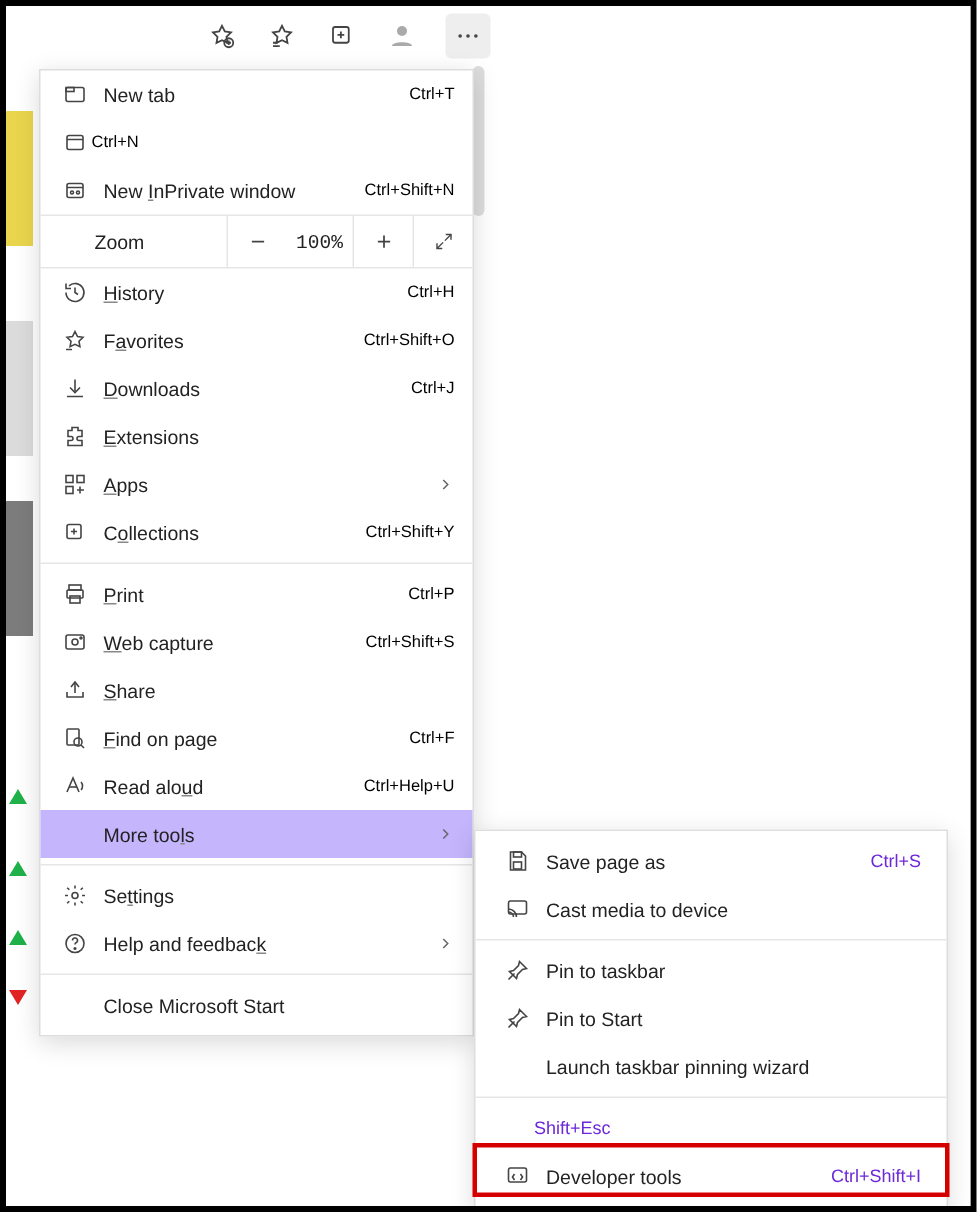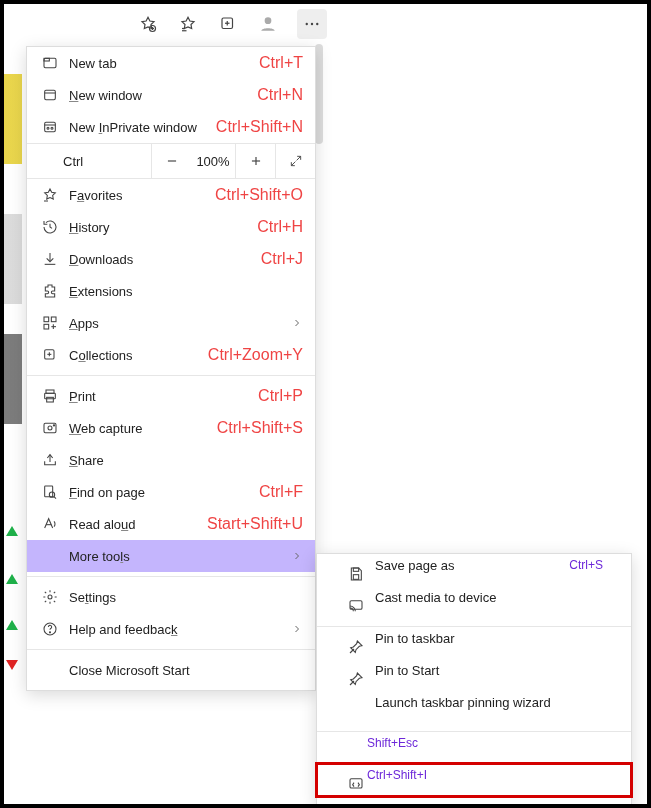--- a/index.html
+++ b/index.html
@@ -68,43 +68,43 @@
     cursor: default;
   }
   .menu .row.hl { background: #c4b5fd; }
   .menu .sep { height: 1px; background: #e6e6e6; margin: 4px 0; }
   .menu .ic {
     width: 22px; flex: 0 0 22px;
     display:flex;justify-content:center;align-items:center;
     color:#444;
   }
   .menu .label { flex: 1 1 auto; padding-left: 8px; }
-  .menu .sc { flex: 0 0 auto; color: #ef4444; font-size: 16px; }
+  .menu .sc { flex: 0 0 auto; color: #000000; font-size: 11px; }
   .menu .chev { flex:0 0 auto;color:#666; }
   .menu .u { text-decoration: underline; text-decoration-color: #888; }
 
   
   .zoomrow {
     display:flex;align-items:center;height:36px;border-top:1px solid #e6e6e6;border-bottom:1px solid #e6e6e6;
   }
   .zoomrow .zlabel{flex:1;padding-left:36px;}
   .zoomrow .zbtn{width:40px;height:100%;display:flex;align-items:center;justify-content:center;border-left:1px solid #e6e6e6;color:#444;}
-  .zoomrow .zval{width:44px;text-align:center;}
+  .zoomrow .zval{width:44px;text-align:center;font-family:Liberation Mono, monospace;}
 
   
   .submenu {
     position:absolute;
     left:312px; top:549px;
     width:316px;
     background:#fff;
     border:1px solid #ddd;
     box-shadow:0 4px 16px rgba(0,0,0,.15);
     padding:4px 0 6px;
   }
-  .submenu .row{display:flex;height:32px;padding:0 28px;}
+  .submenu .row{display:flex;align-items:center;height:32px;padding:0 17px;}
   .submenu .ic{width:22px;flex:0 0 22px;display:flex;align-items:center;justify-content:center;color:#444;}
   .submenu .label{flex:1;padding-left:8px;}
   .submenu .sc{flex:0 0 auto;color:#6d28d9;font-size:12px;}
   .submenu .sep{height:1px;background:#e6e6e6;margin:4px 0;}
 
   .redbox{
     position:absolute;
     border:3px solid #d40000;
     pointer-events:none;
   }
@@ -179,39 +179,38 @@
     <span class="sc">Ctrl+T</span>
   </div>
 
   <div class="row">
     <span class="ic">
       <svg width="16" height="16" viewBox="0 0 24 24" fill="none" stroke="currentColor" stroke-width="1.6">
           <rect x="4" y="5" width="16" height="14" rx="2"></rect>
           <line x1="4" y1="9" x2="20" y2="9"></line>
         </svg>
     </span>
-    <span class="label"><span class="u">N</span>ew window</span>
     <span class="sc">Ctrl+N</span>
   </div>
 
   <div class="row">
     <span class="ic">
       <svg width="16" height="16" viewBox="0 0 24 24" fill="none" stroke="currentColor" stroke-width="1.6">
           <rect x="4" y="5" width="16" height="14" rx="2"></rect>
           <line x1="4" y1="9" x2="20" y2="9"></line>
           <circle cx="9" cy="14" r="1.5"></circle>
           <circle cx="15" cy="14" r="1.5"></circle>
         </svg>
     </span>
     <span class="label">New <span class="u">I</span>nPrivate window</span>
     <span class="sc">Ctrl+Shift+N</span>
   </div>
 
   <div class="zoomrow">
-    <span class="zlabel">Ctrl</span>
+    <span class="zlabel">Zoom</span>
     <span class="zbtn">
       <svg width="14" height="14" viewBox="0 0 24 24" stroke="currentColor" stroke-width="2">
           <line x1="5" y1="12" x2="19" y2="12"></line>
         </svg>
     </span>
     <span class="zval">100%</span>
     <span class="zbtn">
       <svg width="14" height="14" viewBox="0 0 24 24" stroke="currentColor" stroke-width="2">
           <line x1="5" y1="12" x2="19" y2="12"></line>
           <line x1="12" y1="5" x2="12" y2="19"></line>
@@ -223,38 +222,38 @@
           <path d="M10 20H4v-6"></path>
           <line x1="20" y1="4" x2="13" y2="11"></line>
           <line x1="4" y1="20" x2="11" y2="13"></line>
         </svg>
     </span>
   </div>
 
   <div class="row">
     <span class="ic">
       <svg width="16" height="16" viewBox="0 0 24 24" fill="none" stroke="currentColor" stroke-width="1.6">
-          <path d="M12 3l2.5 5 5.5.8-4 3.9.9 5.4L12 15.8 7.1 18.1l.9-5.4-4-3.9 5.5-.8z"></path>
-          <line x1="3" y1="21" x2="9" y2="21"></line>
-        </svg>
-    </span>
-    <span class="label">F<span class="u">a</span>vorites</span>
-    <span class="sc">Ctrl+Shift+O</span>
-  </div>
-
-  <div class="row">
-    <span class="ic">
-      <svg width="16" height="16" viewBox="0 0 24 24" fill="none" stroke="currentColor" stroke-width="1.6">
           <path d="M3 12a9 9 0 1 0 3-6.7"></path>
           <polyline points="3 3 3 8 8 8"></polyline>
           <polyline points="12 7 12 12 15 14"></polyline>
         </svg>
     </span>
     <span class="label"><span class="u">H</span>istory</span>
     <span class="sc">Ctrl+H</span>
+  </div>
+
+  <div class="row">
+    <span class="ic">
+      <svg width="16" height="16" viewBox="0 0 24 24" fill="none" stroke="currentColor" stroke-width="1.6">
+          <path d="M12 3l2.5 5 5.5.8-4 3.9.9 5.4L12 15.8 7.1 18.1l.9-5.4-4-3.9 5.5-.8z"></path>
+          <line x1="3" y1="21" x2="9" y2="21"></line>
+        </svg>
+    </span>
+    <span class="label">F<span class="u">a</span>vorites</span>
+    <span class="sc">Ctrl+Shift+O</span>
   </div>
 
   <div class="row">
     <span class="ic">
       <svg width="16" height="16" viewBox="0 0 24 24" fill="none" stroke="currentColor" stroke-width="1.6">
           <line x1="12" y1="3" x2="12" y2="15"></line>
           <polyline points="7 11 12 16 17 11"></polyline>
           <line x1="4" y1="20" x2="20" y2="20"></line>
         </svg>
     </span>
@@ -291,21 +290,21 @@
 
   <div class="row">
     <span class="ic">
       <svg width="16" height="16" viewBox="0 0 24 24" fill="none" stroke="currentColor" stroke-width="1.6">
           <rect x="4" y="4" width="14" height="14" rx="2"></rect>
           <line x1="11" y1="8" x2="11" y2="14"></line>
           <line x1="8" y1="11" x2="14" y2="11"></line>
         </svg>
     </span>
     <span class="label">C<span class="u">o</span>llections</span>
-    <span class="sc">Ctrl+Zoom+Y</span>
+    <span class="sc">Ctrl+Shift+Y</span>
   </div>
 
   <div class="sep"></div>
 
   <div class="row">
     <span class="ic">
       <svg width="16" height="16" viewBox="0 0 24 24" fill="none" stroke="currentColor" stroke-width="1.6">
           <rect x="6" y="3" width="12" height="5"></rect>
           <rect x="4" y="8" width="16" height="8" rx="1"></rect>
           <rect x="7" y="14" width="10" height="7"></rect>
@@ -352,21 +351,21 @@
 
   <div class="row">
     <span class="ic">
       <svg width="16" height="16" viewBox="0 0 24 24" fill="none" stroke="currentColor" stroke-width="1.6">
           <path d="M4 18l6-14 6 14"></path>
           <line x1="6" y1="13" x2="14" y2="13"></line>
           <path d="M18 8c2 2 2 6 0 8"></path>
         </svg>
     </span>
     <span class="label">Read alo<span class="u">u</span>d</span>
-    <span class="sc">Start+Shift+U</span>
+    <span class="sc">Ctrl+Help+U</span>
   </div>
 
   <div class="row hl">
     <span class="ic"></span>
     <span class="label">More too<span class="u">l</span>s</span>
     <span class="chev">
       <svg width="12" height="12" viewBox="0 0 24 24" fill="none" stroke="currentColor" stroke-width="2">
           <polyline points="9 6 15 12 9 18"></polyline>
         </svg>
     </span>
@@ -469,18 +468,19 @@
   </div>
 
   <div class="row">
     <span class="ic">
       <svg width="16" height="16" viewBox="0 0 24 24" fill="none" stroke="currentColor" stroke-width="1.6">
           <rect x="3" y="4" width="18" height="14" rx="2"></rect>
           <polyline points="9 10 7 13 9 16"></polyline>
           <polyline points="15 10 17 13 15 16"></polyline>
         </svg>
     </span>
+    <span class="label"><span class="u">D</span>eveloper tools</span>
     <span class="sc">Ctrl+Shift+I</span>
   </div>
 
 </div>
 
 <div class="redbox" style="left:311px;top:758px;width:318px;height:36px;"></div>
 
 </body></html>

